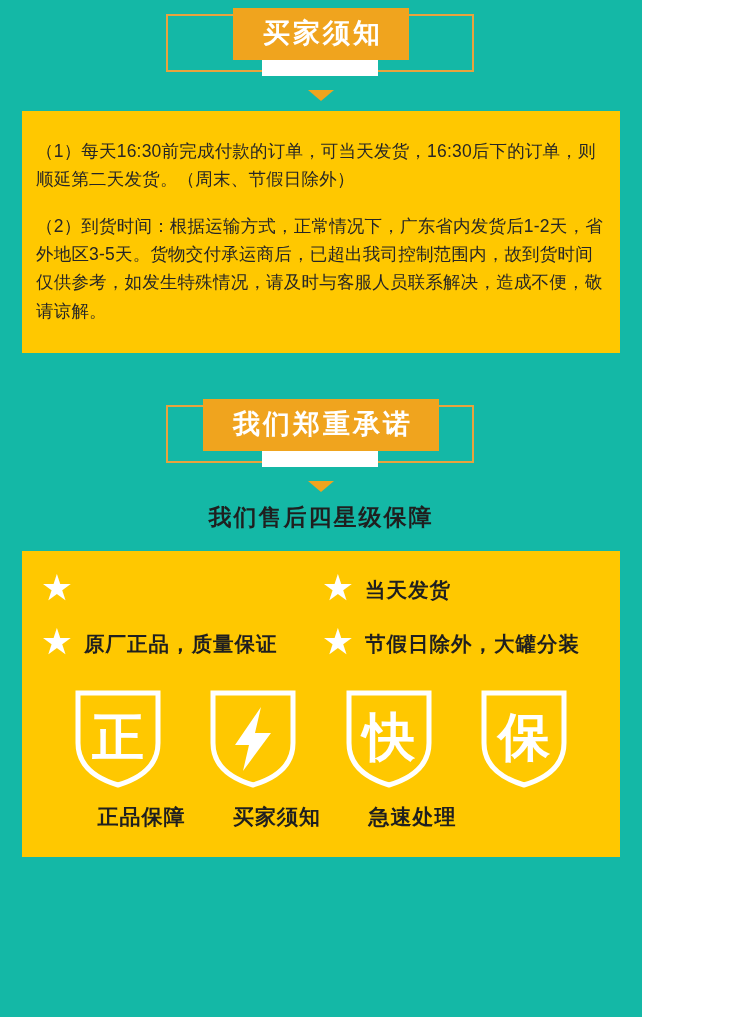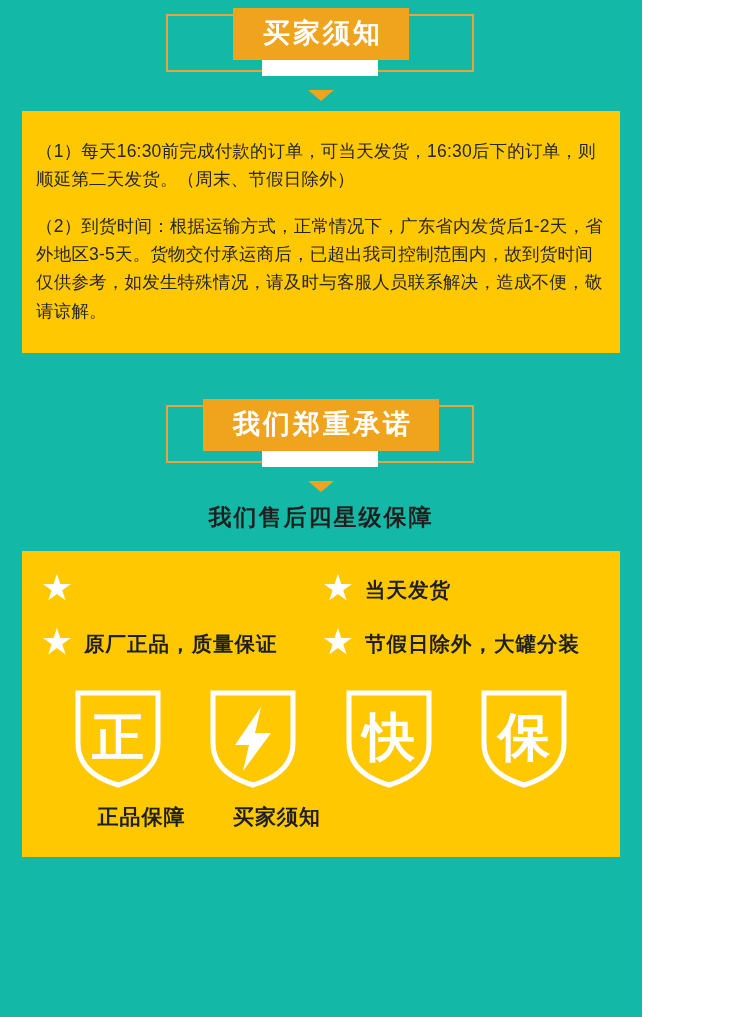--- a/index.html
+++ b/index.html
@@ -232,20 +232,21 @@
         <div class="badge-label">买家须知</div>
       </div>
 
       <div class="badge">
         <div class="shield">
           <svg width="92" height="102" viewBox="0 0 92 102">
             <path d="M6 6 H86 V56 C86 80 66 92 46 98 C26 92 6 80 6 56 Z" fill="none" stroke="#ffffff" stroke-width="5"></path>
             <text x="46" y="68" text-anchor="middle" font-size="52" font-weight="bold" fill="#ffffff" font-family="'Liberation Sans', sans-serif">快</text>
           </svg>
         </div>
+        <div class="badge-label">急速处理</div>
       </div>
 
       <div class="badge">
         <div class="shield">
           <svg width="92" height="102" viewBox="0 0 92 102">
             <path d="M6 6 H86 V56 C86 80 66 92 46 98 C26 92 6 80 6 56 Z" fill="none" stroke="#ffffff" stroke-width="5"></path>
             <text x="46" y="68" text-anchor="middle" font-size="52" font-weight="bold" fill="#ffffff" font-family="'Liberation Sans', sans-serif">保</text>
           </svg>
         </div>
       </div>

